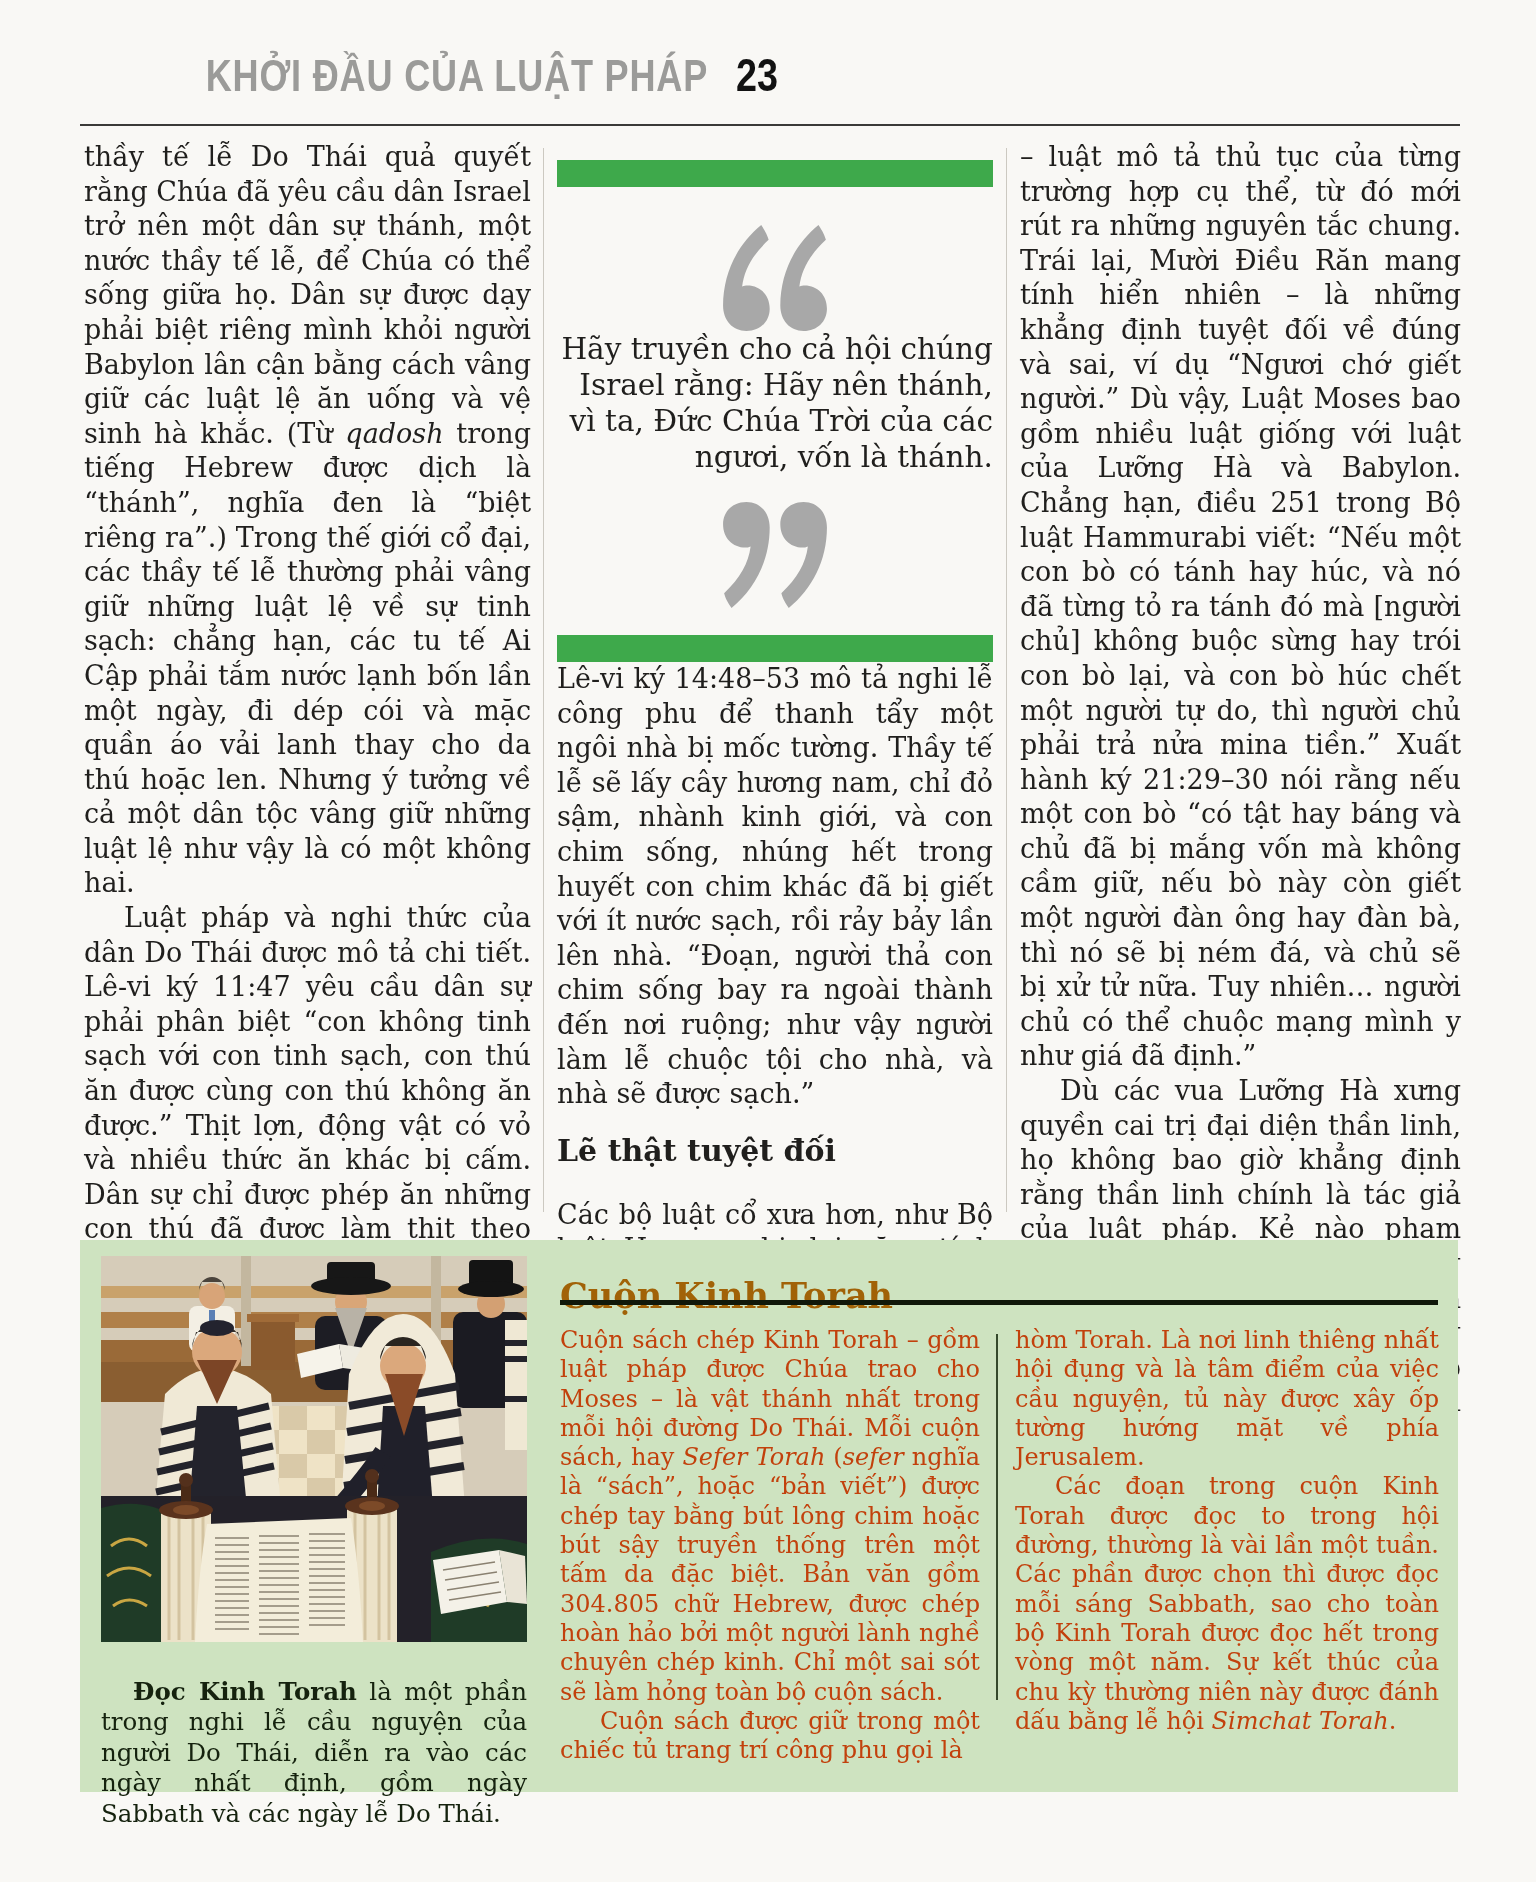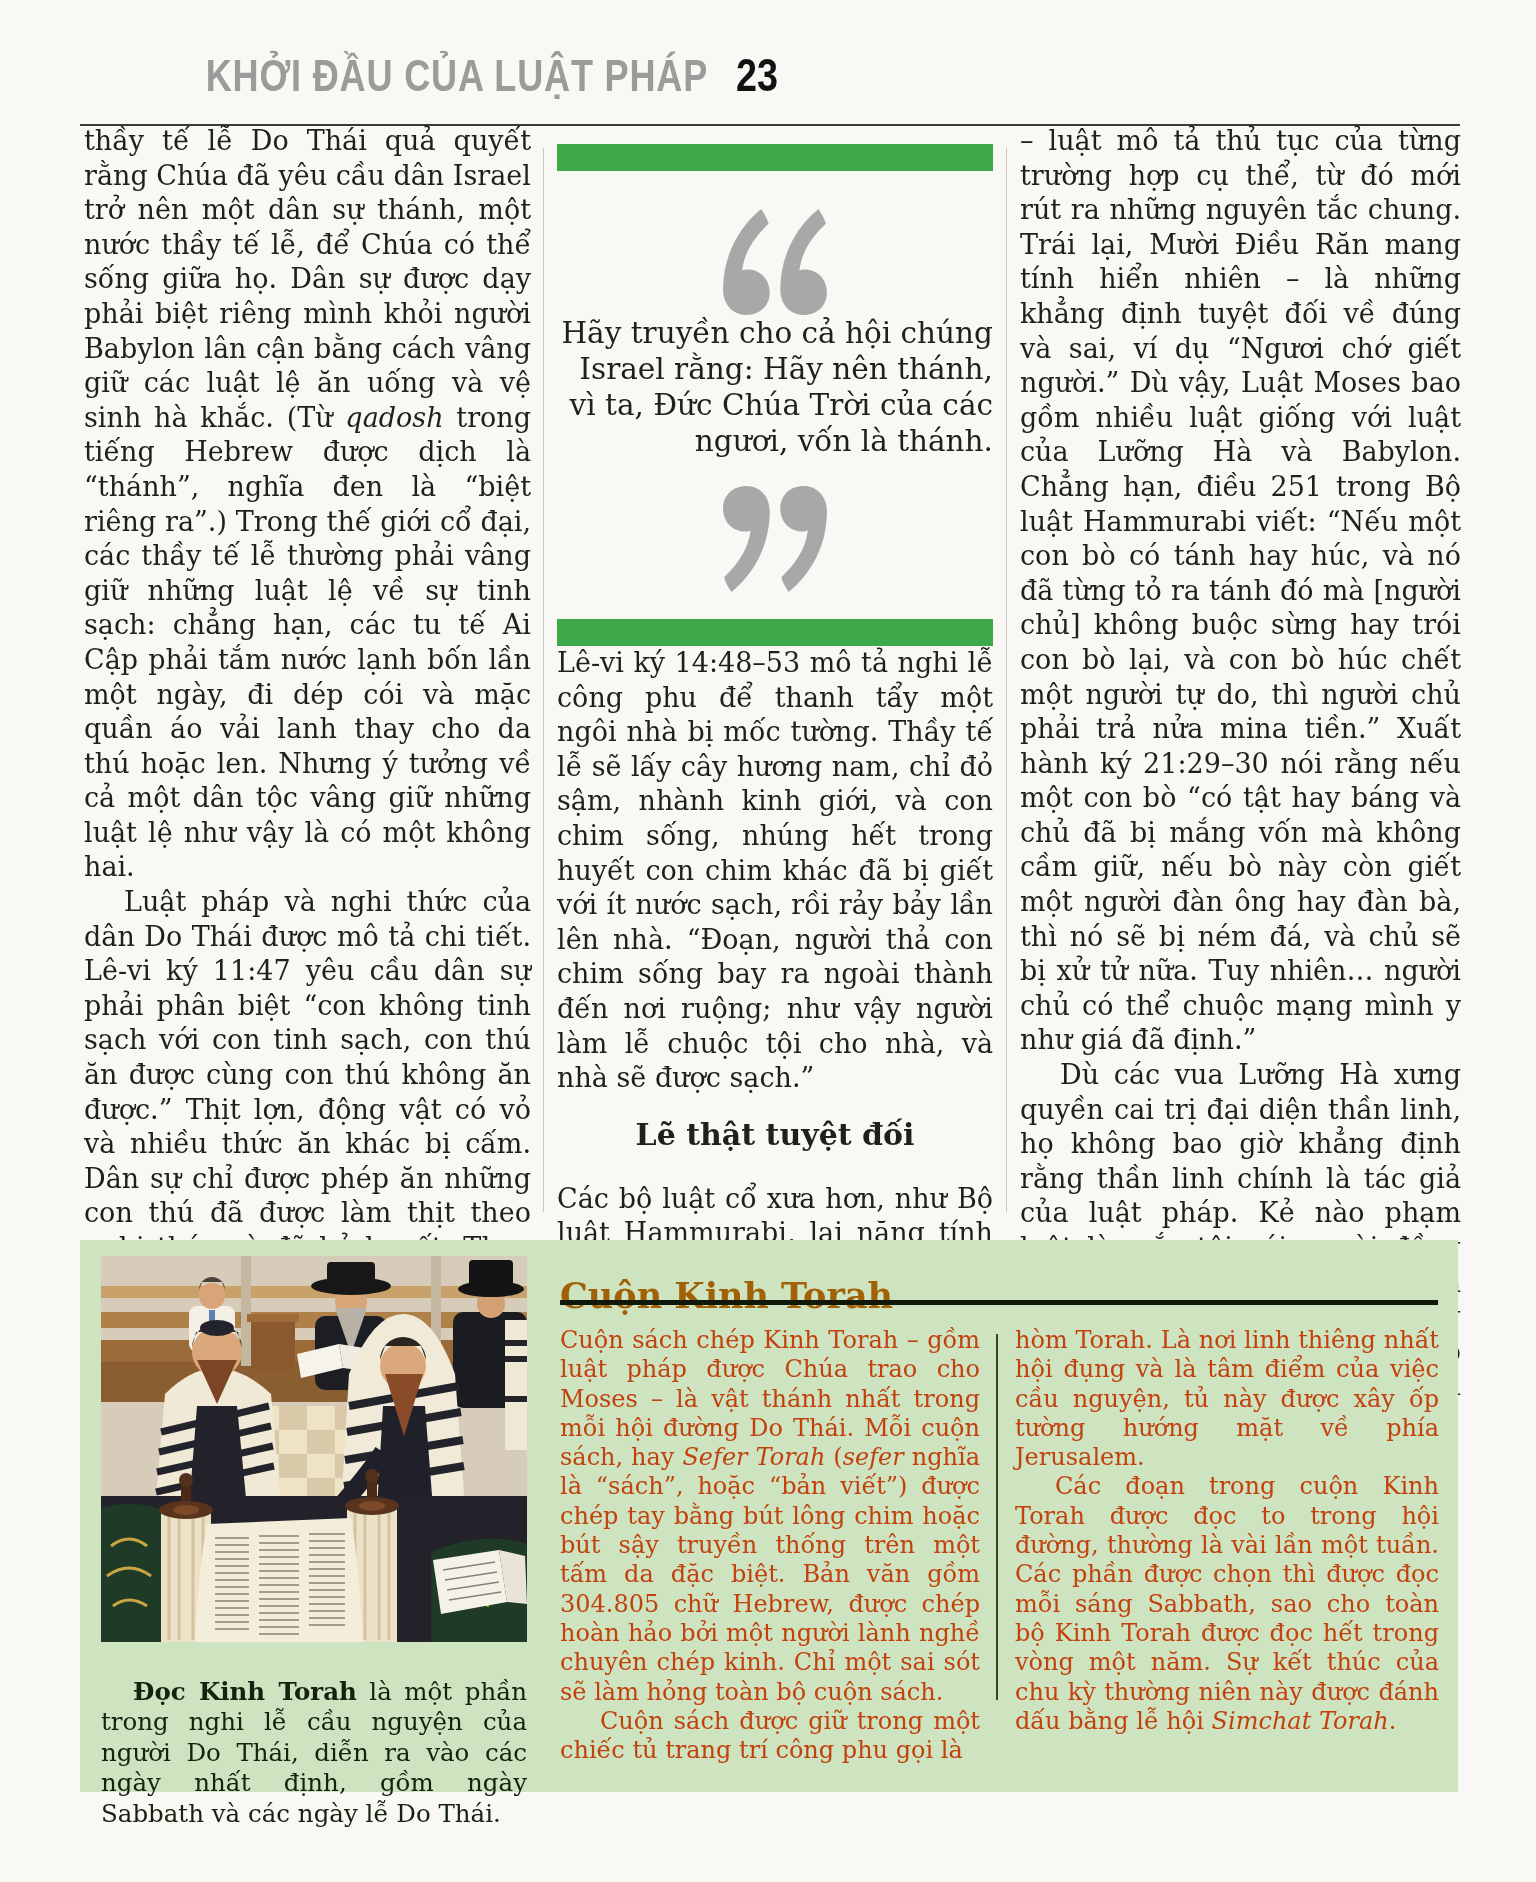--- a/index.html
+++ b/index.html
@@ -8,39 +8,39 @@
 
   
   .header-row{position:absolute;top:48px;left:80px;width:1380px;text-align:left;text-decoration:underline;}
   .header-inner{display:inline-block;transform:scaleX(.82);transform-origin:100% 50%;
         font-family:"Liberation Sans",sans-serif;font-weight:bold;white-space:nowrap;}
   .header-title{font-size:44px;color:#9b9b99;letter-spacing:1px;}
   .header-pagenum{font-size:46px;color:#121212;margin-left:34px;}
   .header-rule{position:absolute;top:124px;left:80px;width:1380px;height:2px;background:#3a3a38;}
 
   
-  .col{position:absolute;top:124px;text-align:justify;font-size:27px;line-height:34.6px;}
+  .col{position:absolute;top:140px;text-align:justify;font-size:27px;line-height:34.6px;}
   .col p{margin:0;}
   .indent{text-indent:40px;}
   .col-left{left:84px;width:447px;}
   .col-mid{left:557px;width:436px;}
   .col-right{left:1020px;width:441px;}
   .col-sep{position:absolute;top:148px;height:1064px;width:1px;background:#ccc9c1;}
   .sep1{left:543px;} .sep2{left:1006px;}
 
   
   .greenbar{height:27px;background:#3ea94b;}
   .gb1{margin-top:20px;}
   .gb2{margin-top:27px;}
   .quote-mark{display:block;margin:38px auto 0;}
   .quote-mark.close{margin-top:27px;transform:rotate(180deg);}
   .quote-text{text-align:right;font-size:29.5px;line-height:36px;margin-top:20px;}
   .quote-attr{text-align:center;font-weight:bold;font-size:29px;line-height:34px;margin-top:2px;}
   .mid-p1{margin-top:26px;}
-  .mid-subhead{font-weight:bold;font-size:30px;line-height:34px;margin-top:22px;text-align:center;}
+  .mid-subhead{font-weight:bold;font-size:30px;line-height:34px;margin-top:22px;text-align:left;}
   .mid-p2{margin-top:8px;}
 
   
   .greenbox{position:absolute;left:80px;top:1240px;width:1378px;height:552px;background:#cee3c0;}
   .photo{position:absolute;left:21px;top:16px;width:426px;height:386px;display:block;}
   .photo-caption{position:absolute;left:21px;top:412px;width:426px;font-size:24.5px;
         line-height:30.5px;color:#15220e;text-align:justify;}
   .caption-lead{font-weight:bold;margin-left:32px;}
   .box-heading{position:absolute;left:480px;top:6px;font-weight:bold;font-size:35px;color:#a16207;}
   .box-rule{position:absolute;left:480px;top:60px;width:878px;height:5px;background:#10180a;}

